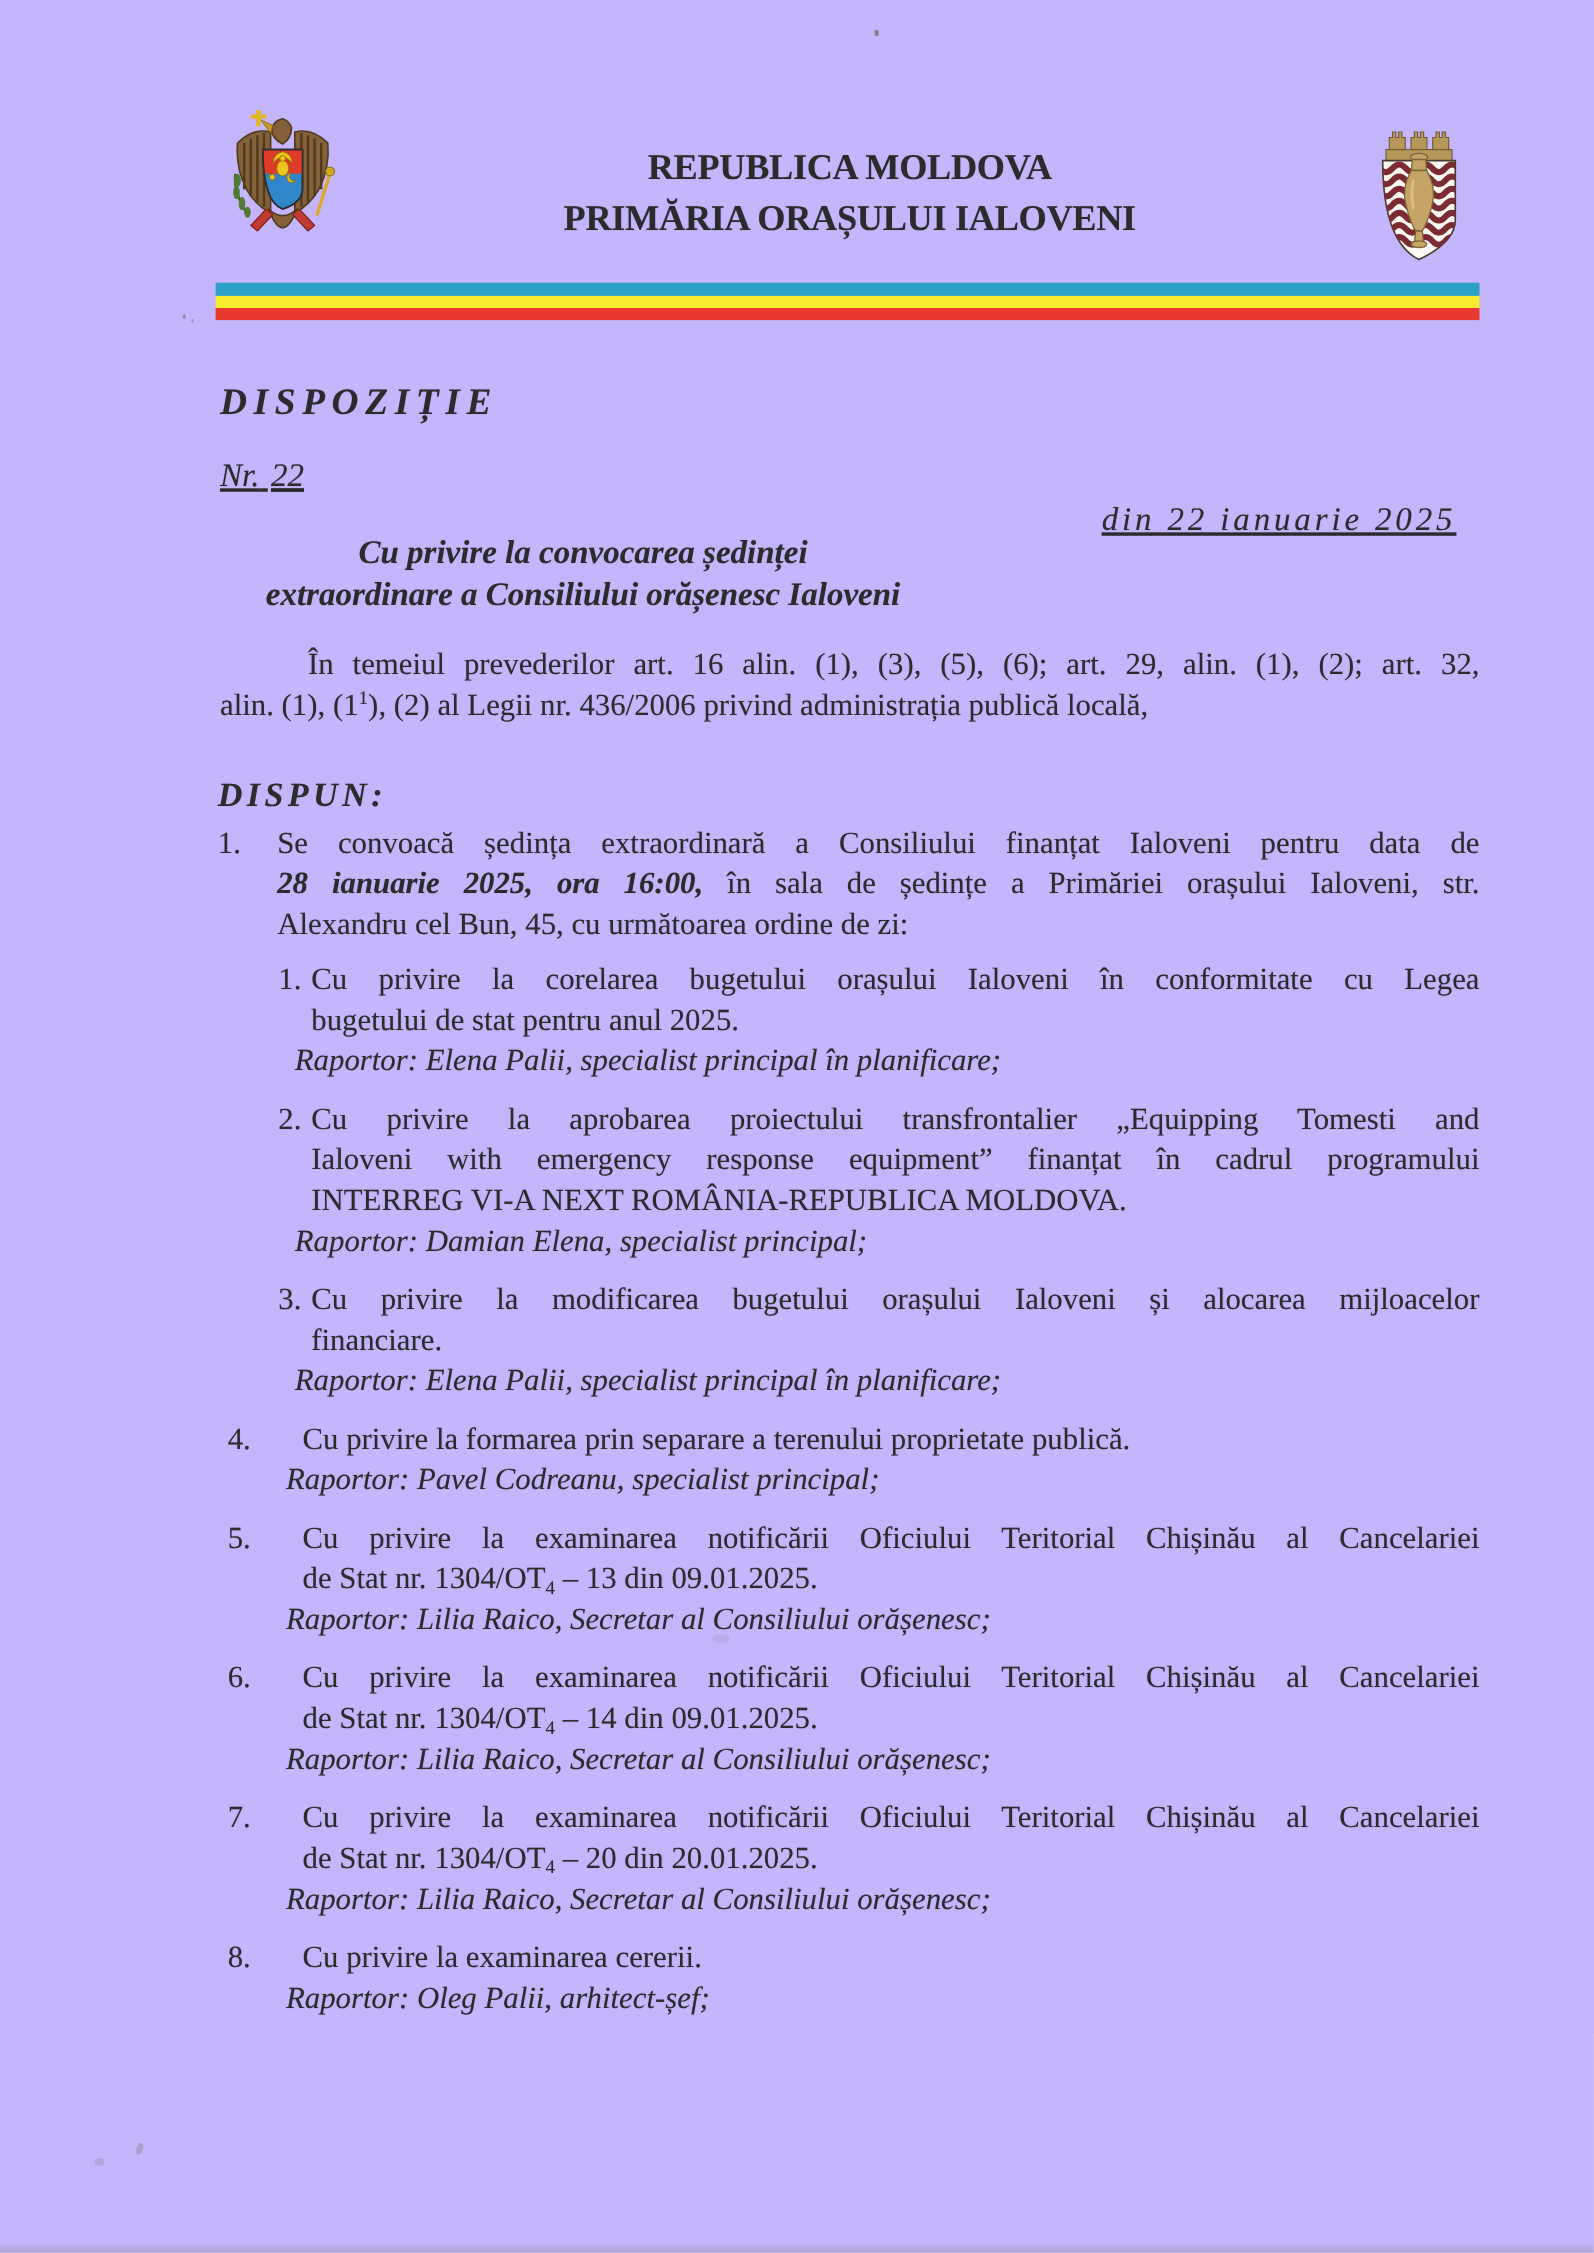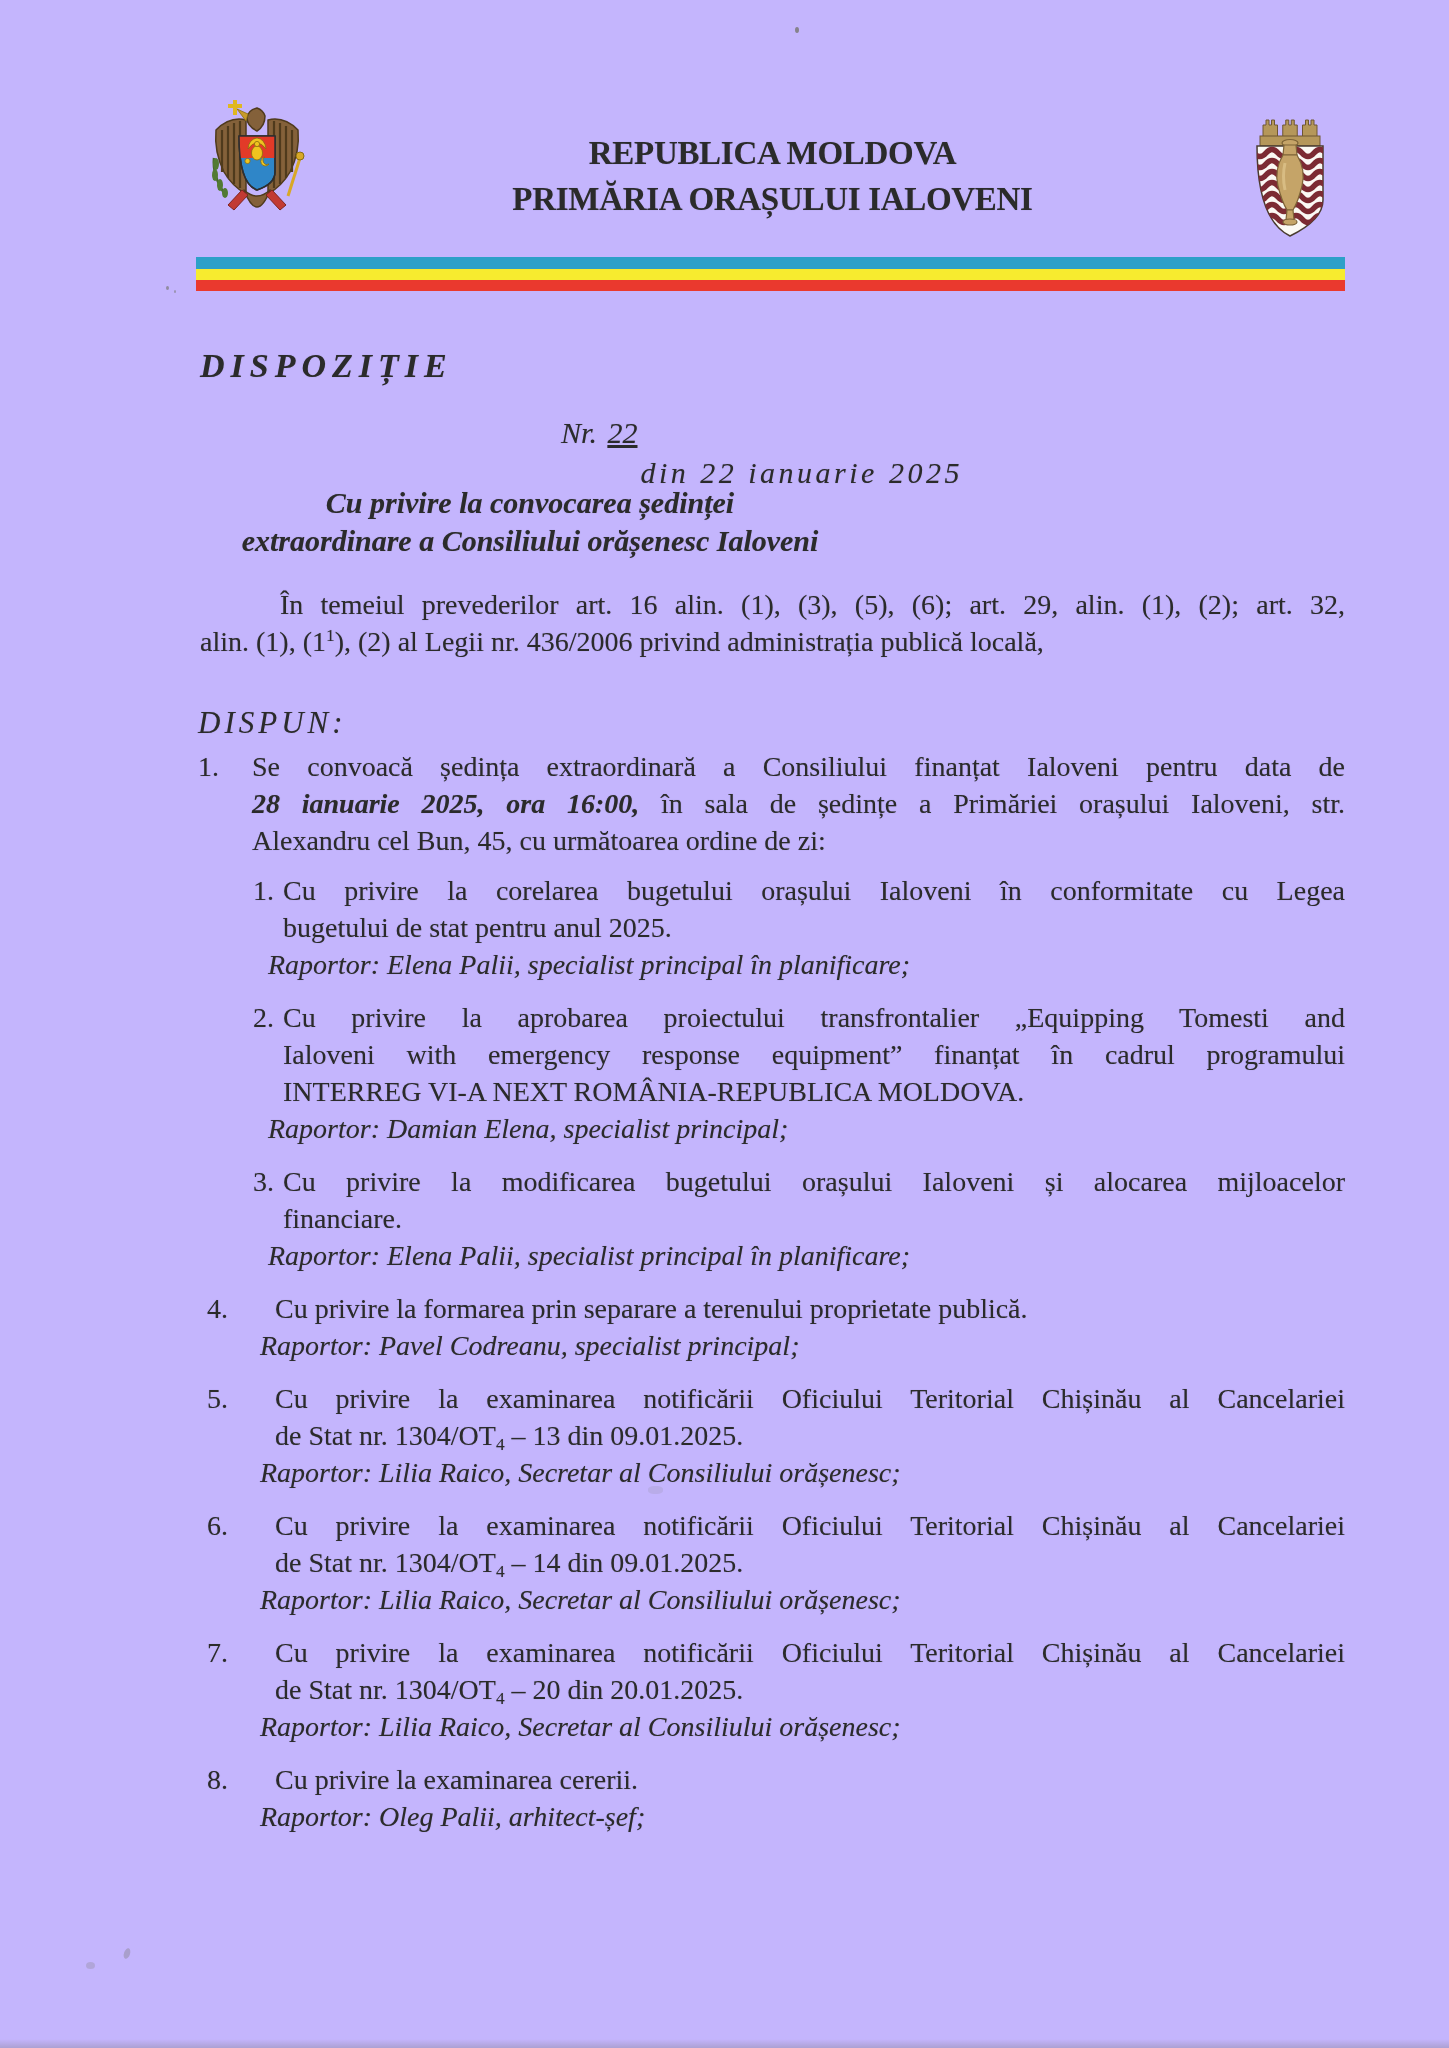--- a/index.html
+++ b/index.html
@@ -19,32 +19,32 @@
   .header-text{position:absolute; left:200px; top:130px; width:1145px; text-align:center;}
   .h-line{font-weight:bold; font-size:33px; line-height:46px; letter-spacing:-0.3px;}
   .flag-bar{position:absolute; left:196px; top:257px; width:1149px; height:34px; font-size:0;}
   .stripe{width:100%;}
   .stripe.blue{height:12px;} .stripe.yellow{height:11px;} .stripe.red{height:11px;}
 
   
   .doc-title{position:absolute; left:200px; top:345px; width:1145px; text-align:left;
     font-size:34px; font-weight:bold; font-style:italic; letter-spacing:6px; line-height:42px;}
   .nr-row{position:absolute; left:200px; top:414px; width:1124px; display:flex;
-    justify-content:center; font-style:italic; font-size:30px; line-height:38px;}
+    justify-content:space-between; font-style:italic; font-size:30px; line-height:38px;text-decoration:underline;}
   .nr-value{text-decoration:underline; padding:0 3px;}
   .doc-date{letter-spacing:3.5px;margin-top:40px;}
 
   .subject{position:absolute; left:200px; top:484px; width:660px; text-align:center;
     font-weight:bold; font-style:italic; font-size:30px; line-height:38px;}
 
   .preamble{position:absolute; left:200px; top:586px; width:1145px; font-size:28px; line-height:37px;}
   .indent{text-indent:80px;}
   .j{text-align:justify; text-align-last:justify;}
 
-  .dispun{position:absolute; left:198px; top:704px; font-size:31px; font-weight:normal;
+  .dispun{position:absolute; left:198px; top:704px; font-size:31px; font-weight:bold;
     font-style:italic; letter-spacing:4px; line-height:38px;}
 
   .resolution{position:absolute; left:198px; top:748px; width:1147px; display:flex;
     font-size:28px; line-height:37px;}
   .rnum{flex:none; width:54px;}
   .rbody{flex:1; min-width:0;}
   .bold-it{font-weight:bold; font-style:italic;}
 
   .agenda{position:absolute; left:205px; top:872px; width:1140px; font-size:28px; line-height:37px;}
   .item{display:flex; margin-bottom:16px;}

